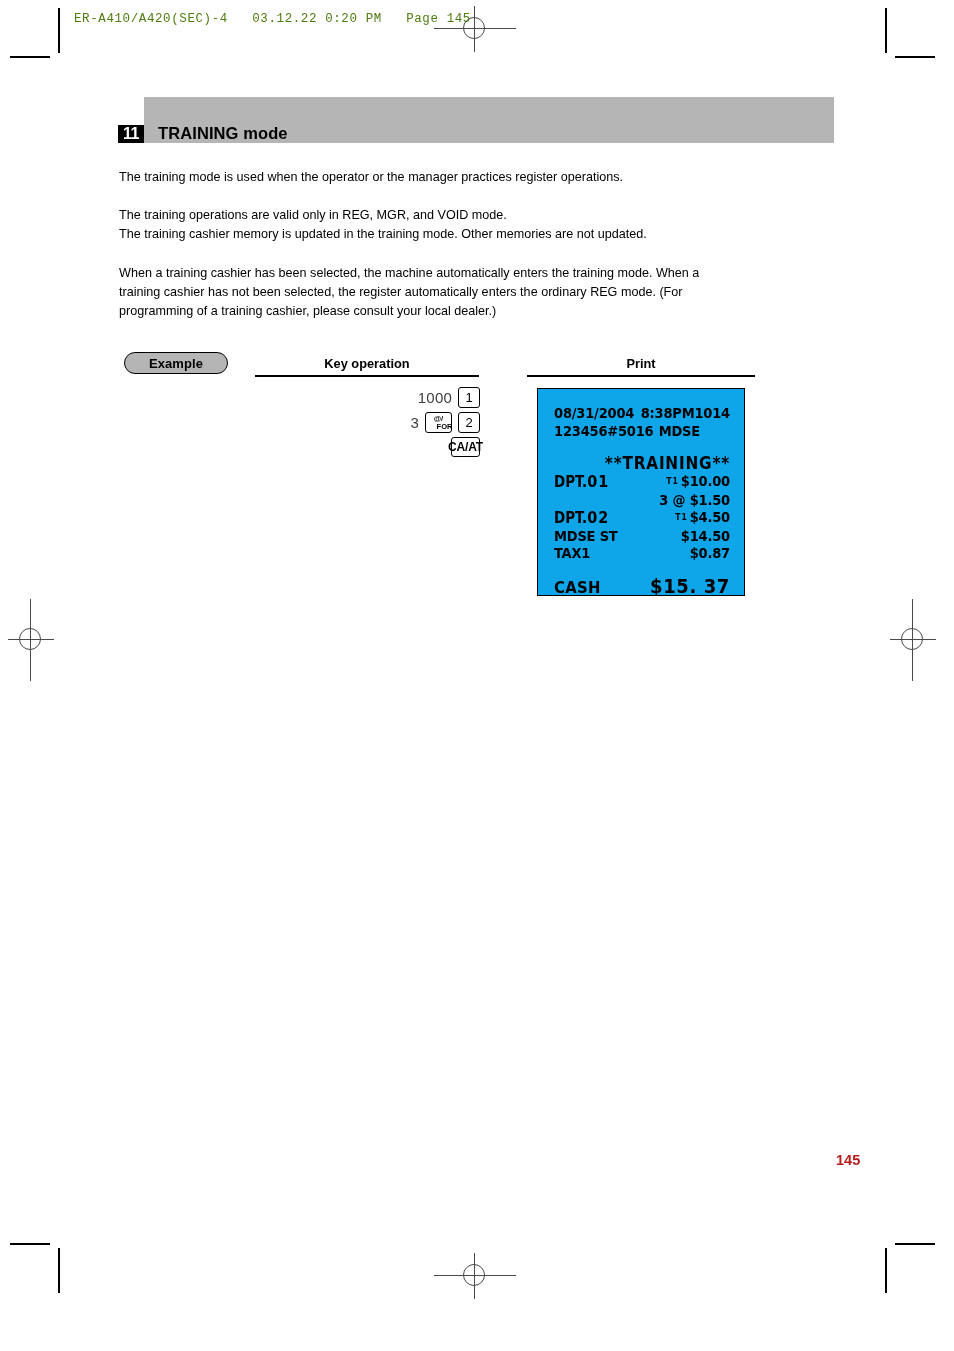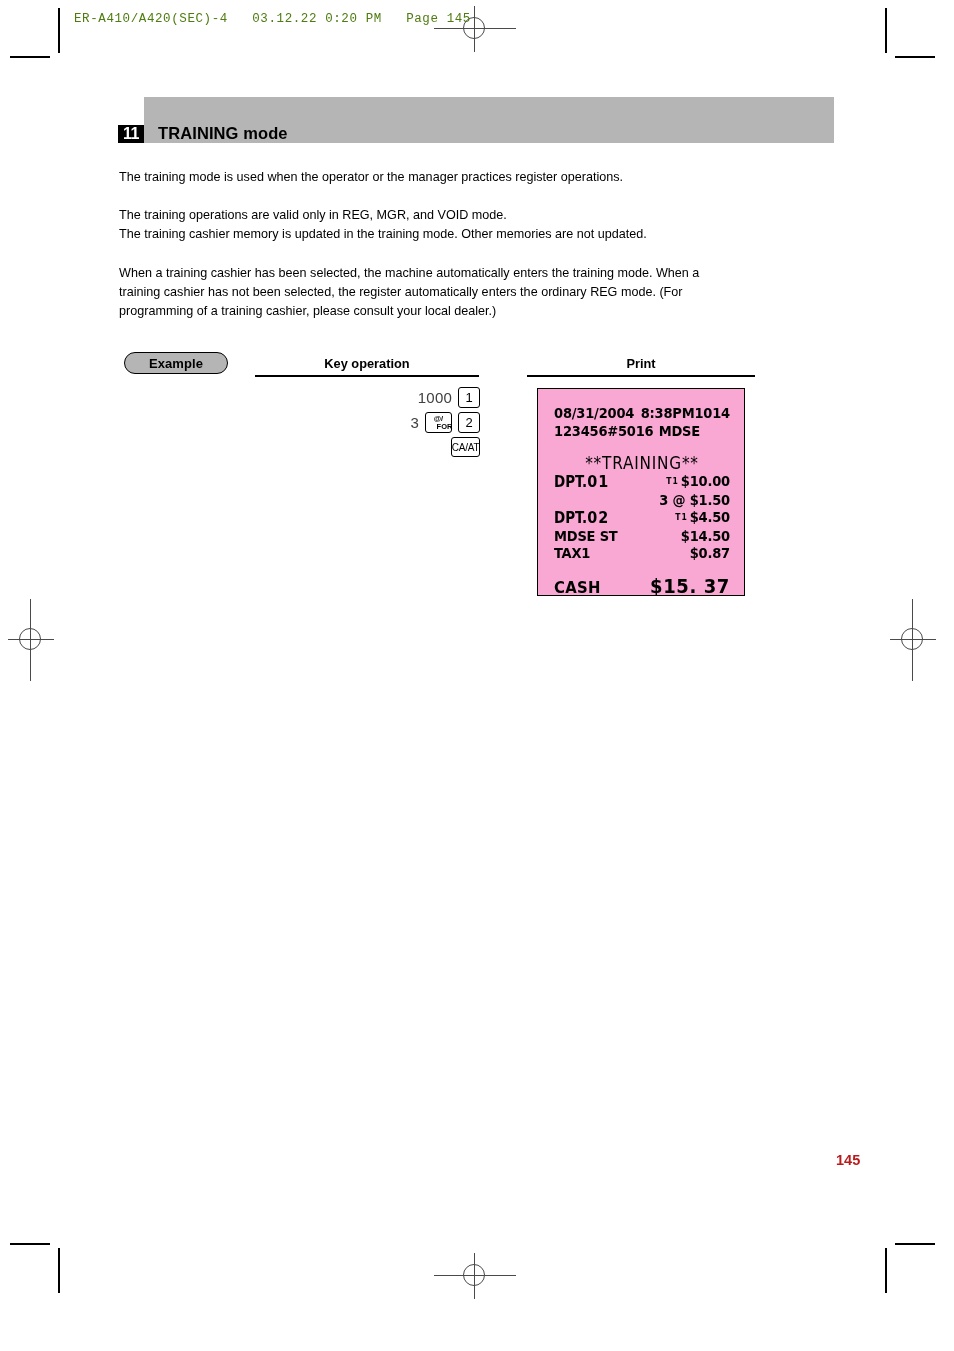--- a/index.html
+++ b/index.html
@@ -200,58 +200,58 @@
     height: 21px;
     margin-right: 6px;
     line-height: 8px;
     padding-top: 1px;
   }
   .keycap-for .k1 { font-size: 7.5px; font-weight: bold; }
   .keycap-for .k2 { font-size: 7.5px; font-weight: bold; margin-left: 12px; }
   .keycap-caat {
     width: 29px;
     height: 20px;
-    font-size: 10px;
-    font-weight: normal;
+    font-size: 12px;
+    font-weight: bold;
     letter-spacing: -0.2px;
   }
 
   
   .receipt {
     position: absolute;
     left: 537px;
     top: 388px;
     width: 208px;
     height: 208px;
     border: 1.8px solid #000000;
-    background: #f9a8d4;
+    background: #0ea5e9;
     box-sizing: border-box;
     padding: 16px 14px 0 16px;
     font-family: "Liberation Sans Narrow", "DejaVu Sans Condensed", "Liberation Sans", sans-serif;
     color: #000000;
   }
   .r-line {
     display: flex;
     font-size: 14.5px;
     font-weight: bold;
     line-height: 17.5px;
     white-space: pre;
     letter-spacing: -0.2px;
   }
   .r-left { flex: 0 0 auto; }
   .r-right { margin-left: auto; }
   .r-gap { height: 13px; }
   .r-gap-sm { height: 11px; }
 
   .r-training {
     font-size: 17px;
-    font-weight: normal;
+    font-weight: bold;
     letter-spacing: 0.8px;
     line-height: 20px;
-    text-align: center;
+    text-align: right;
     white-space: pre;
   }
   .r-dept {
     font-size: 15px;
     font-weight: bold;
     letter-spacing: 0px;
   }
   .r-dept .dnum {
     font-size: 16px;
     letter-spacing: 1px;

